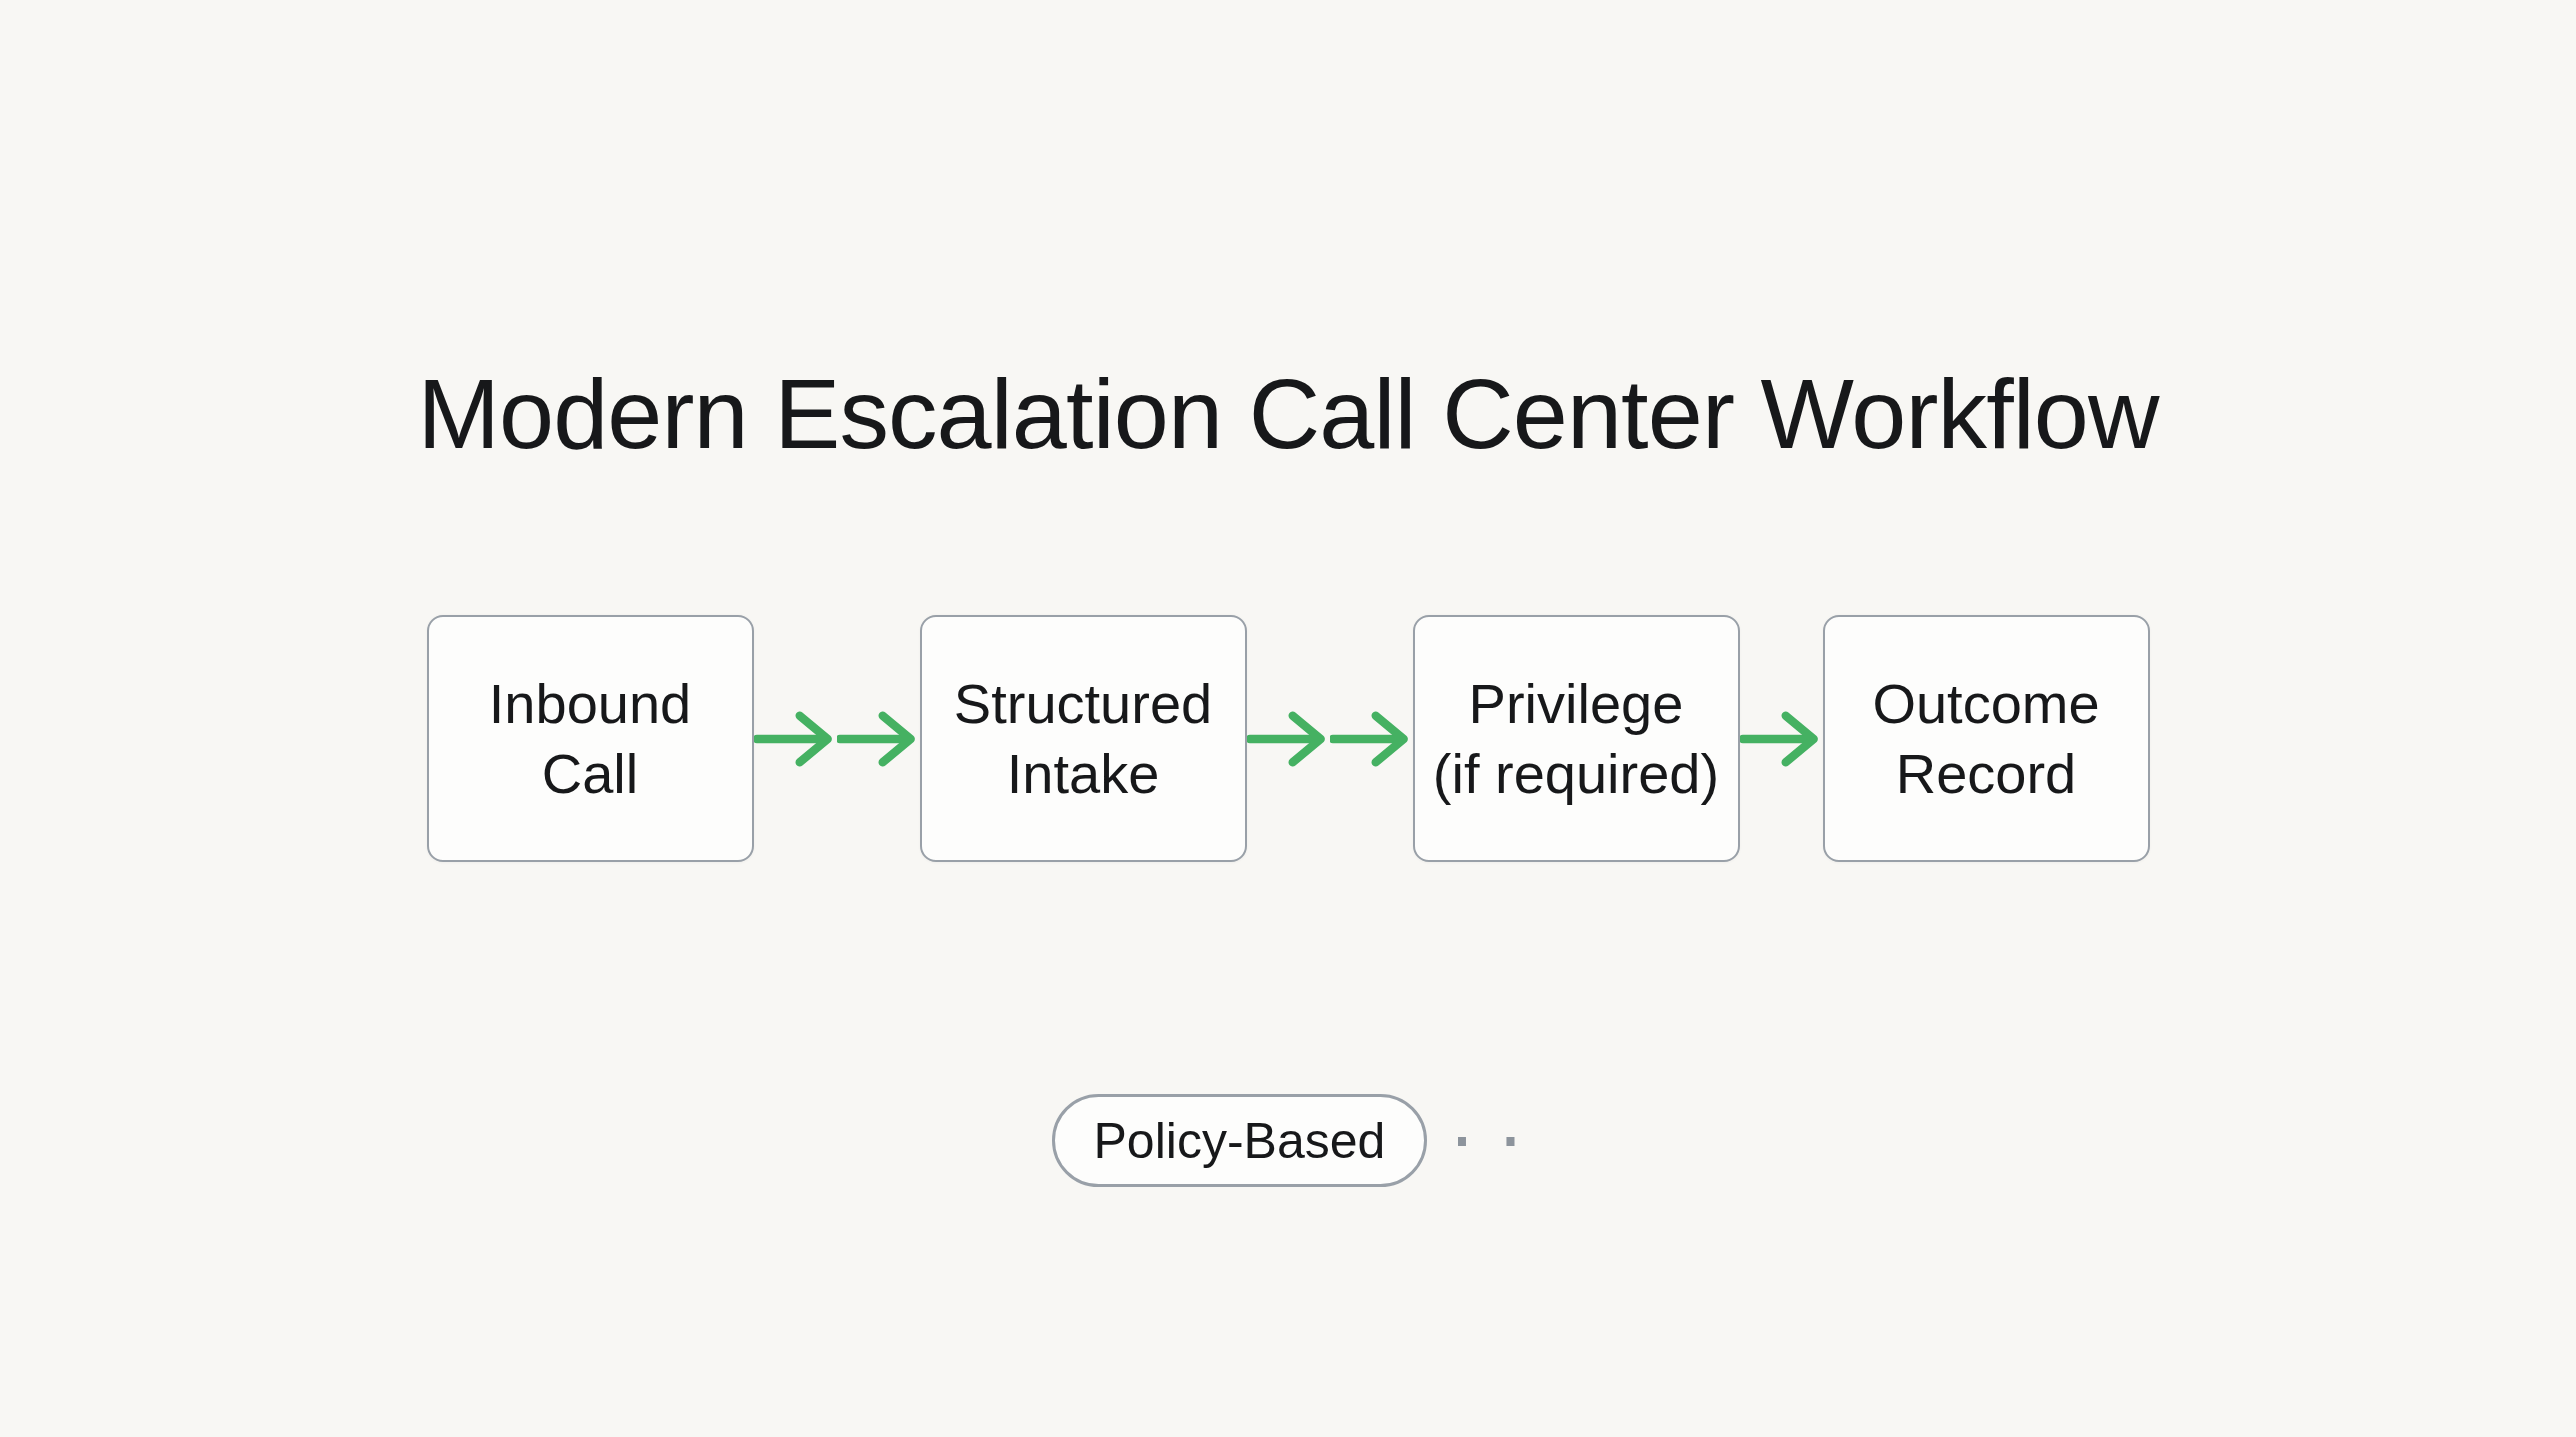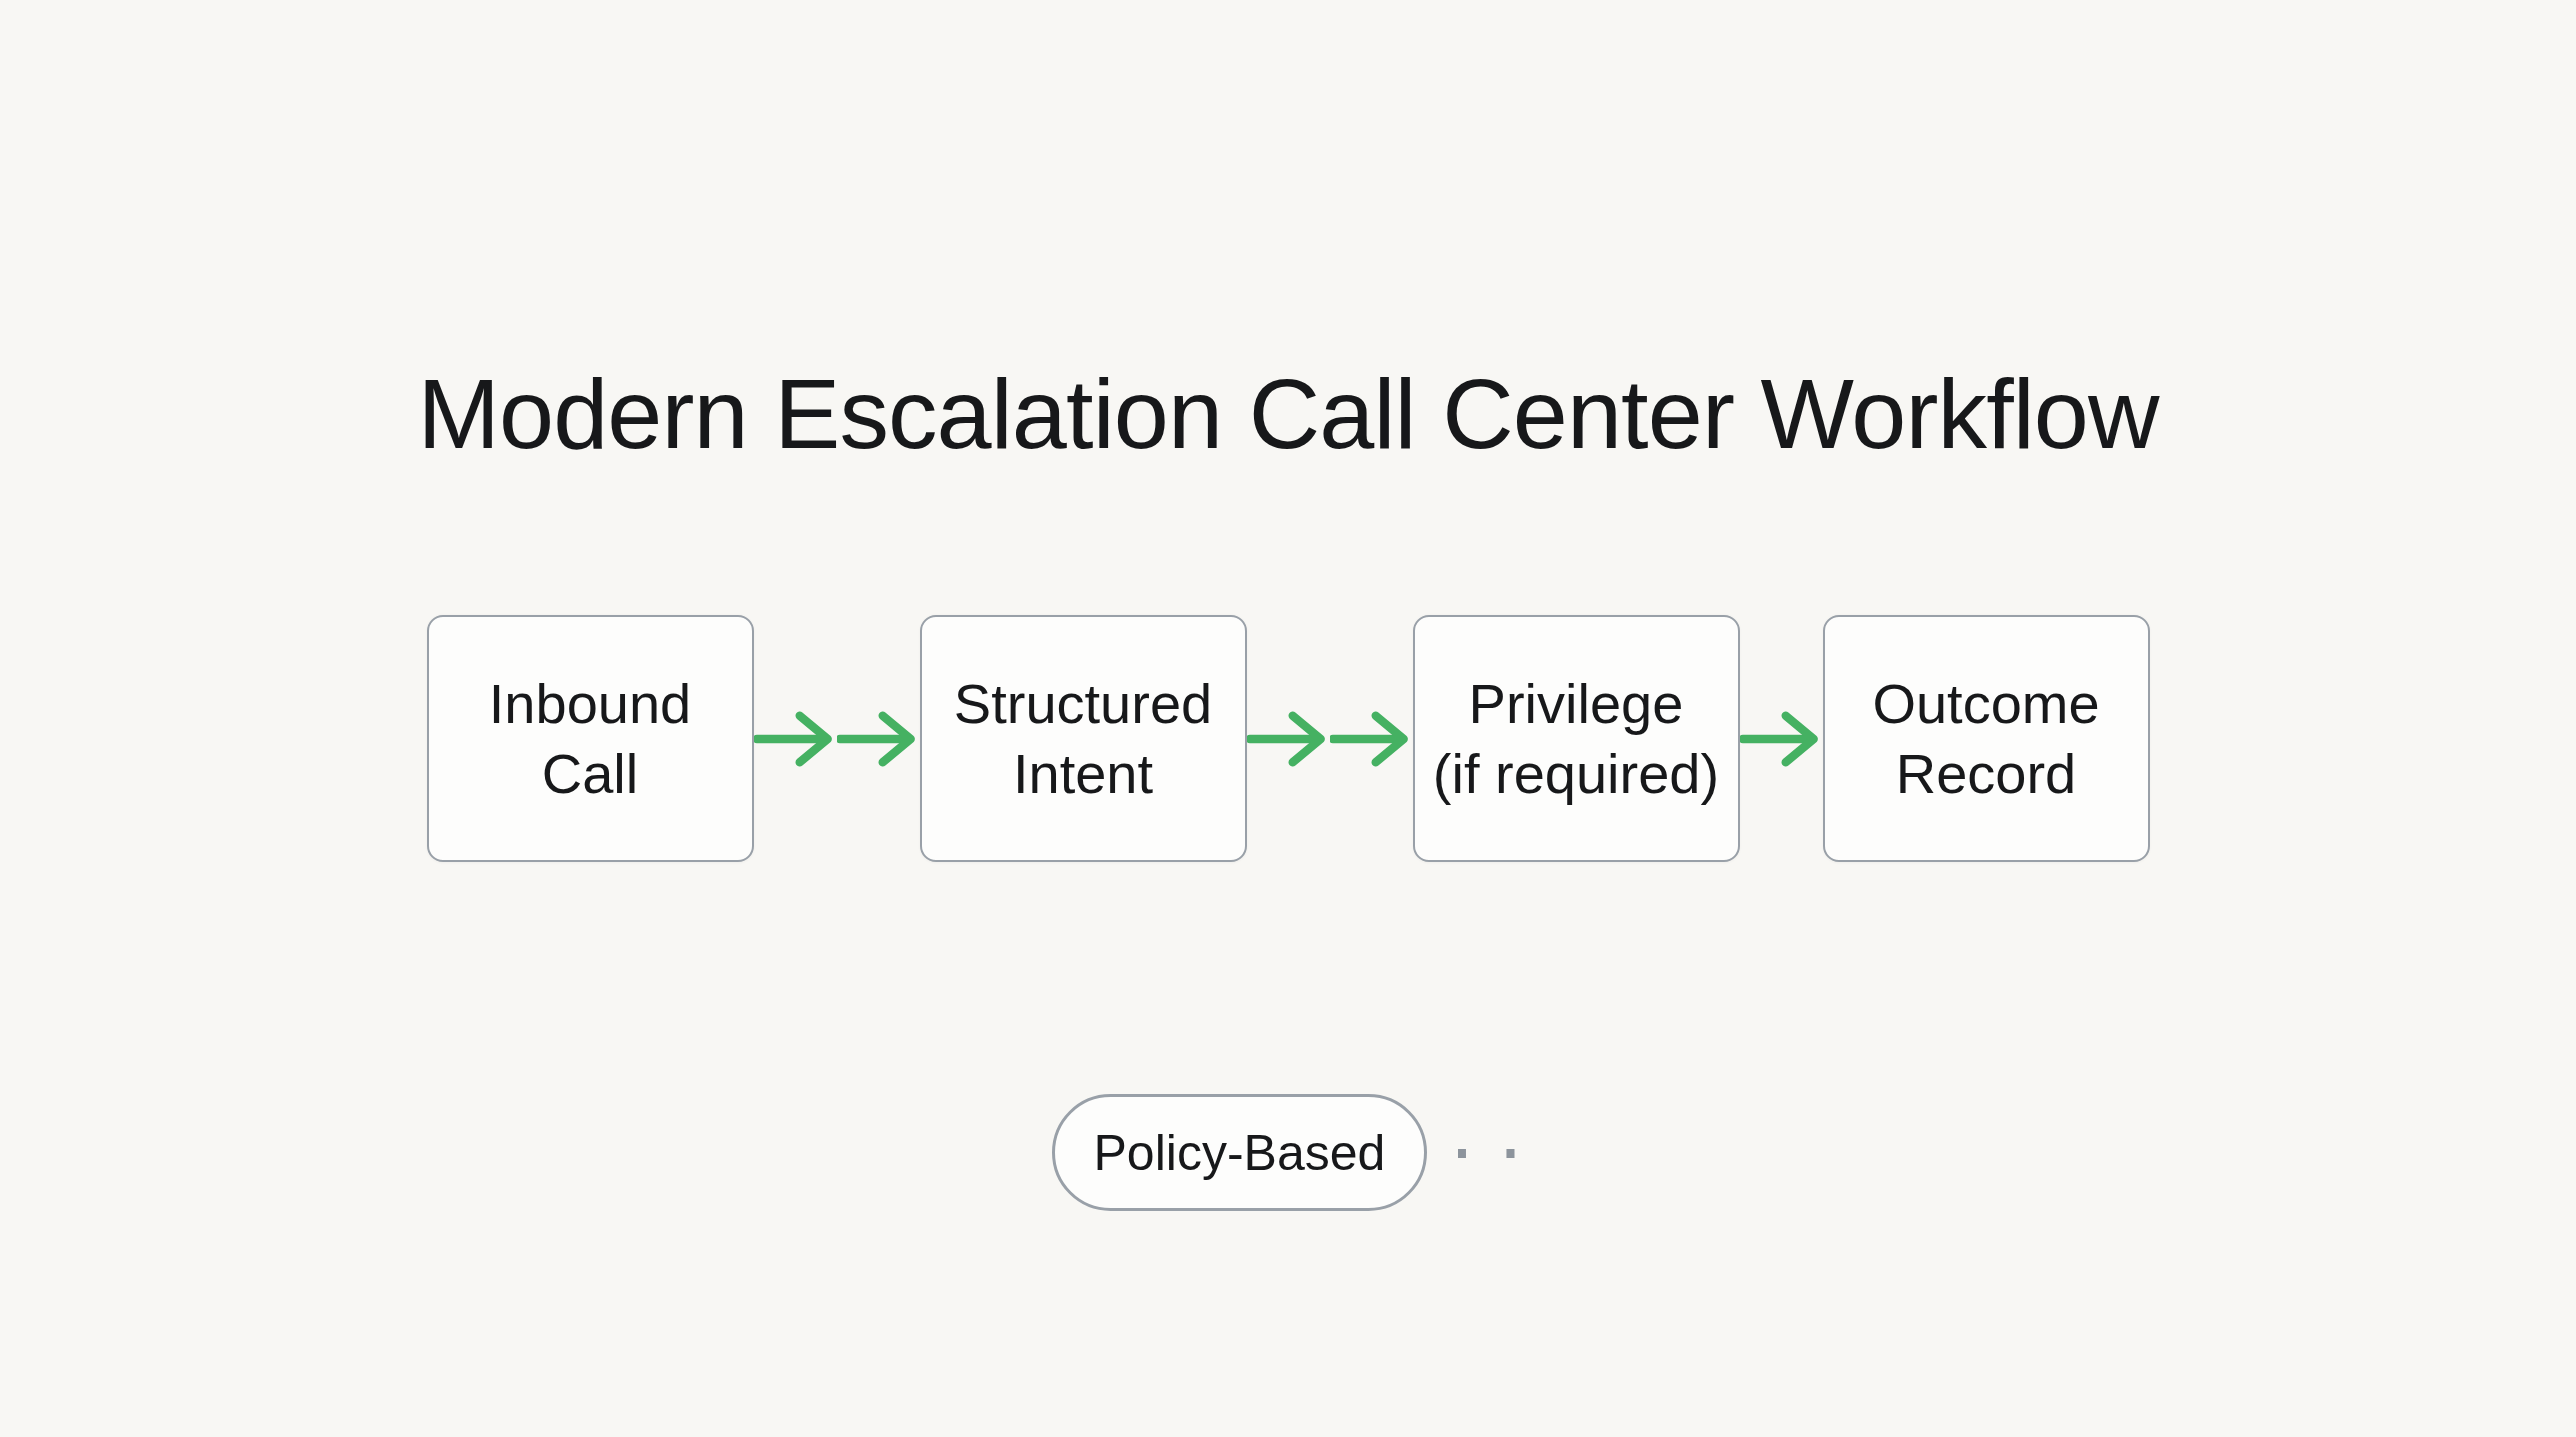--- a/index.html
+++ b/index.html
@@ -80,21 +80,21 @@
     top: 1094px;
     left: 0;
     width: 100%;
     display: flex;
     justify-content: center;
     align-items: center;
     gap: 20.6px;
   }
   .badge-pill {
     box-sizing: border-box;
-    height: 117px;
+    height: 93px;
     padding: 0 39px;
     border: 3.3px solid var(--border-gray, #99a0a8);
     border-radius: 935px;
     background: var(--box-fill, #fdfdfc);
     display: flex;
     align-items: center;
     justify-content: flex-end;
   }
   .badge-label {
     font-size: 50px;
@@ -128,21 +128,21 @@
     </svg>
   </div>
   <div class="arrow-wrap">
     <svg width="83" height="84" viewBox="0 0 89 90" fill="none">
       <line x1="3" y1="45" x2="74" y2="45" stroke="currentColor" stroke-width="9" stroke-linecap="round"></line>
       <polyline points="49,20 79,45 49,70" stroke="currentColor" stroke-width="9" stroke-linecap="round" stroke-linejoin="round" fill="none"></polyline>
     </svg>
   </div>
   <div class="step-box">
     <div class="step-label">Structured
-Intent</div>
+Intake</div>
   </div>
   <div class="arrow-wrap">
     <svg width="83" height="84" viewBox="0 0 89 90" fill="none">
       <line x1="3" y1="45" x2="74" y2="45" stroke="currentColor" stroke-width="9" stroke-linecap="round"></line>
       <polyline points="49,20 79,45 49,70" stroke="currentColor" stroke-width="9" stroke-linecap="round" stroke-linejoin="round" fill="none"></polyline>
     </svg>
   </div>
   <div class="arrow-wrap">
     <svg width="83" height="84" viewBox="0 0 89 90" fill="none">
       <line x1="3" y1="45" x2="74" y2="45" stroke="currentColor" stroke-width="9" stroke-linecap="round"></line>

